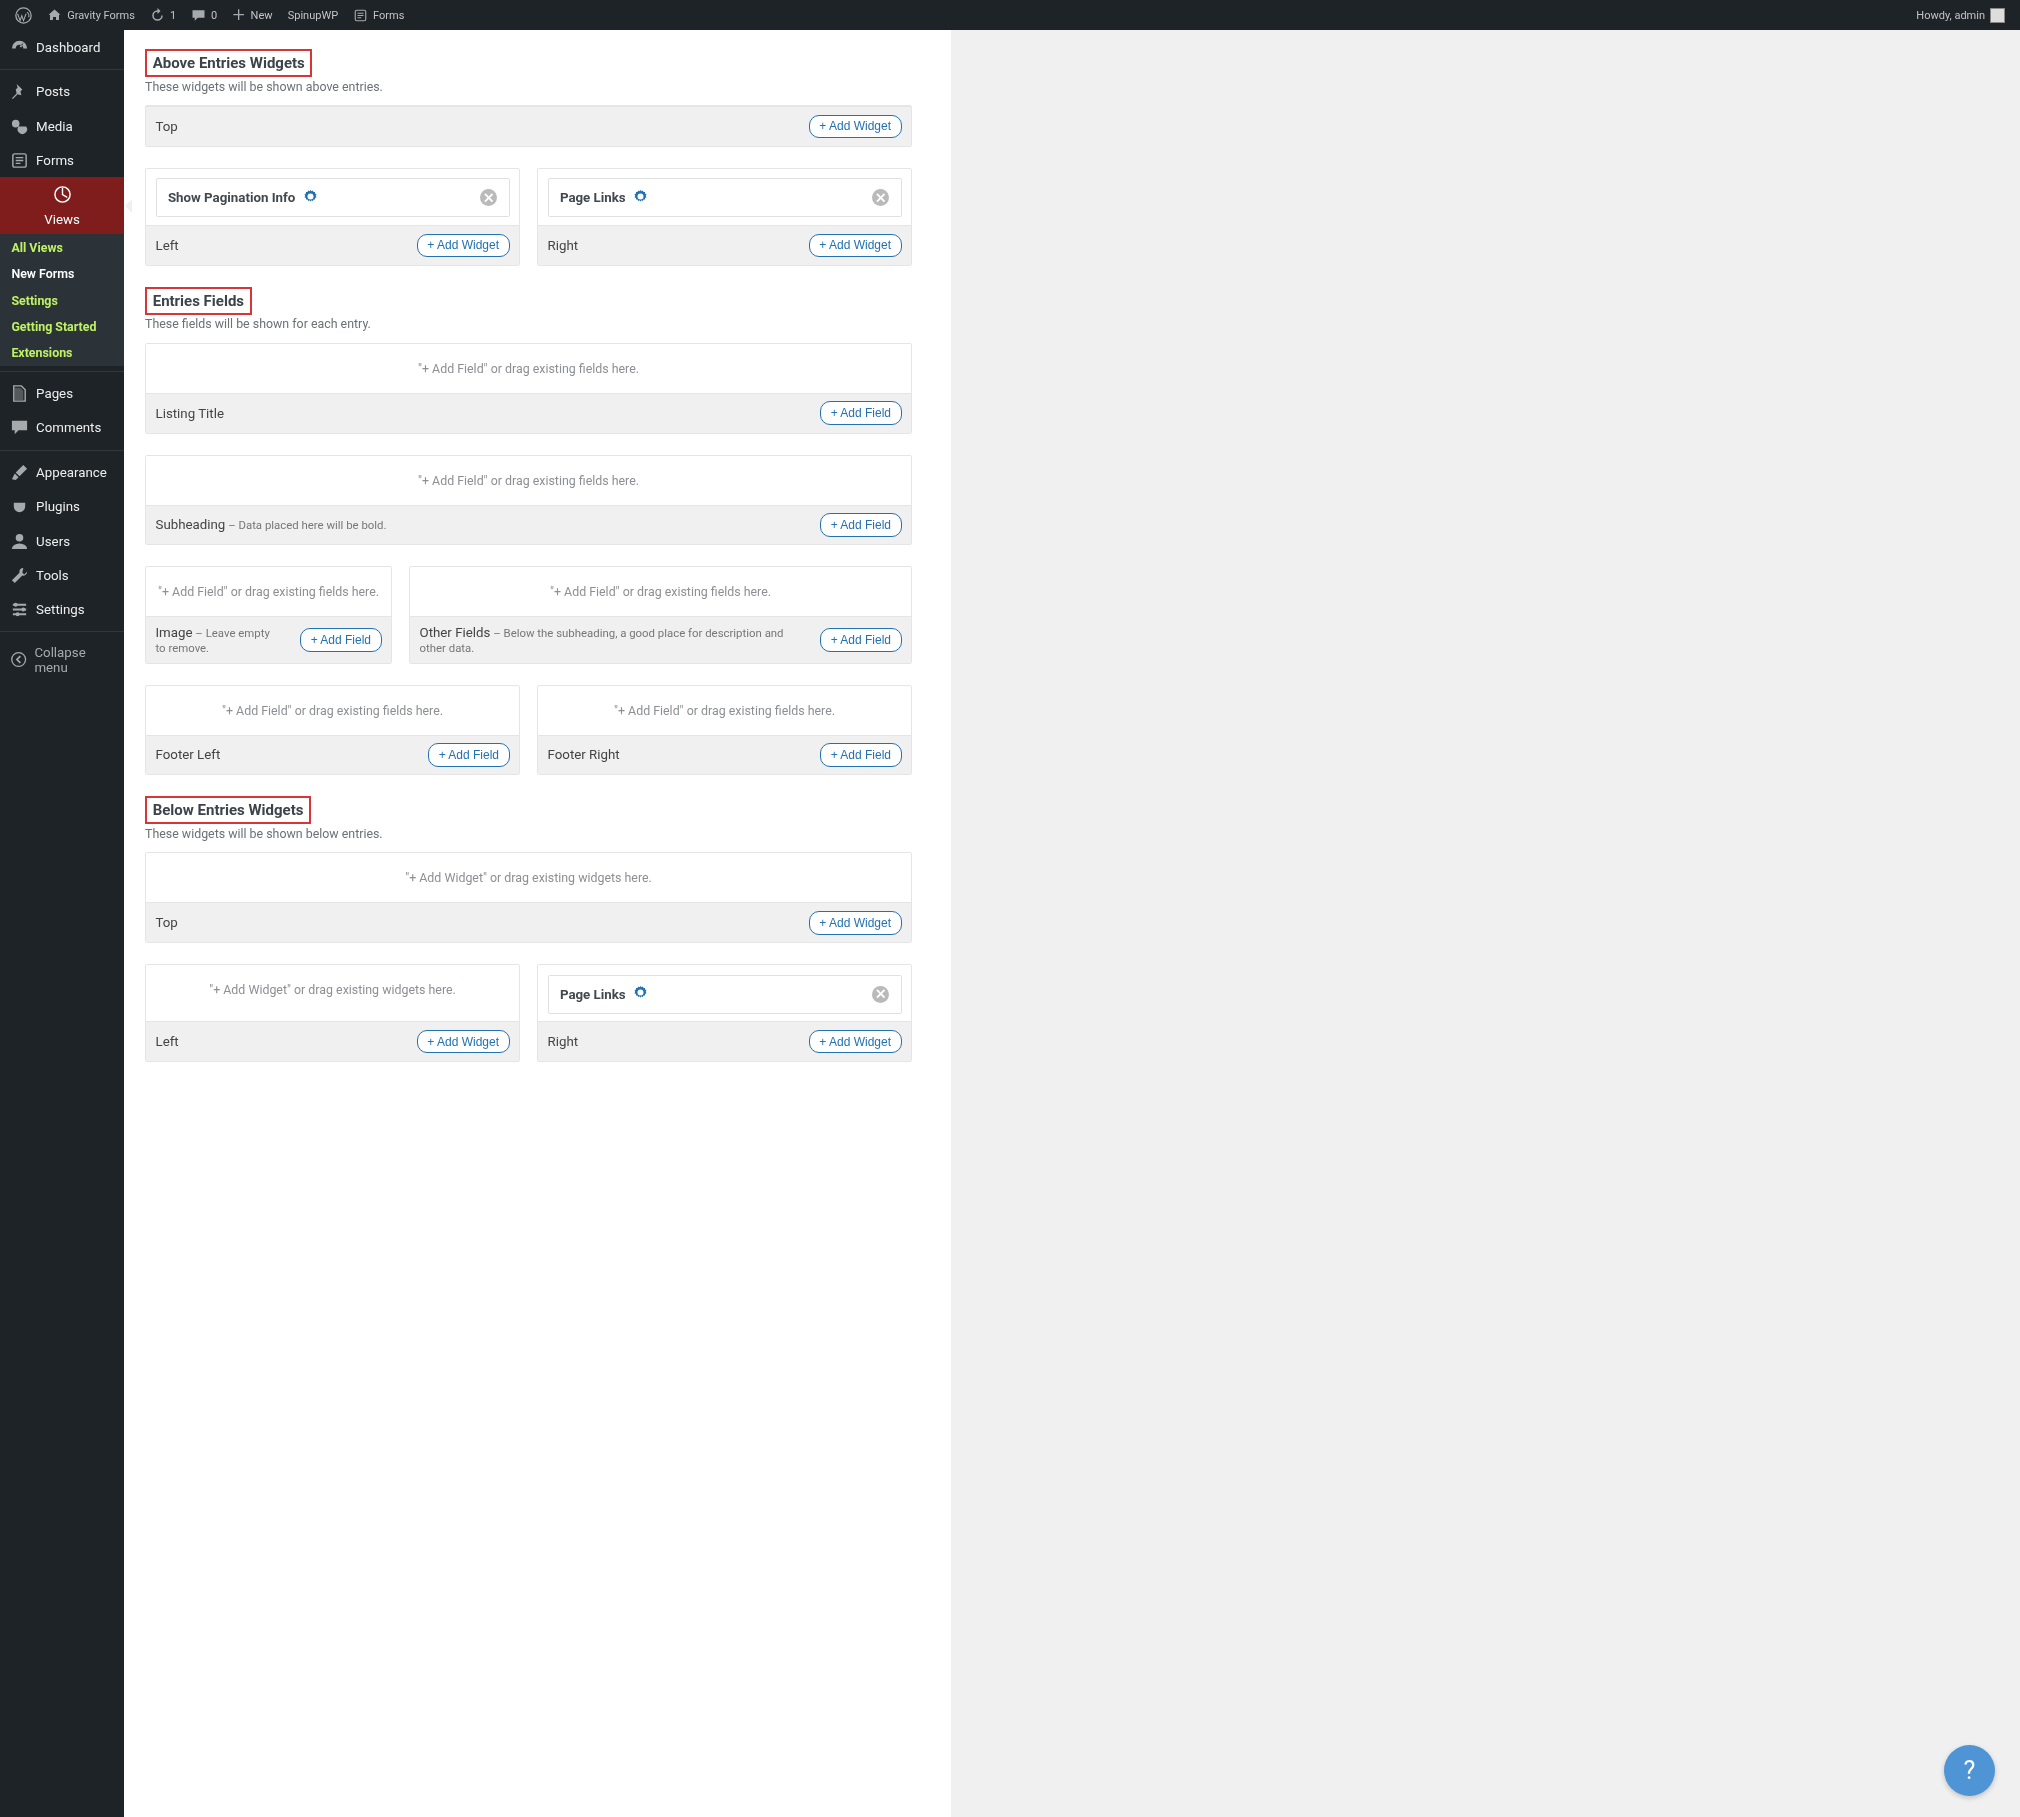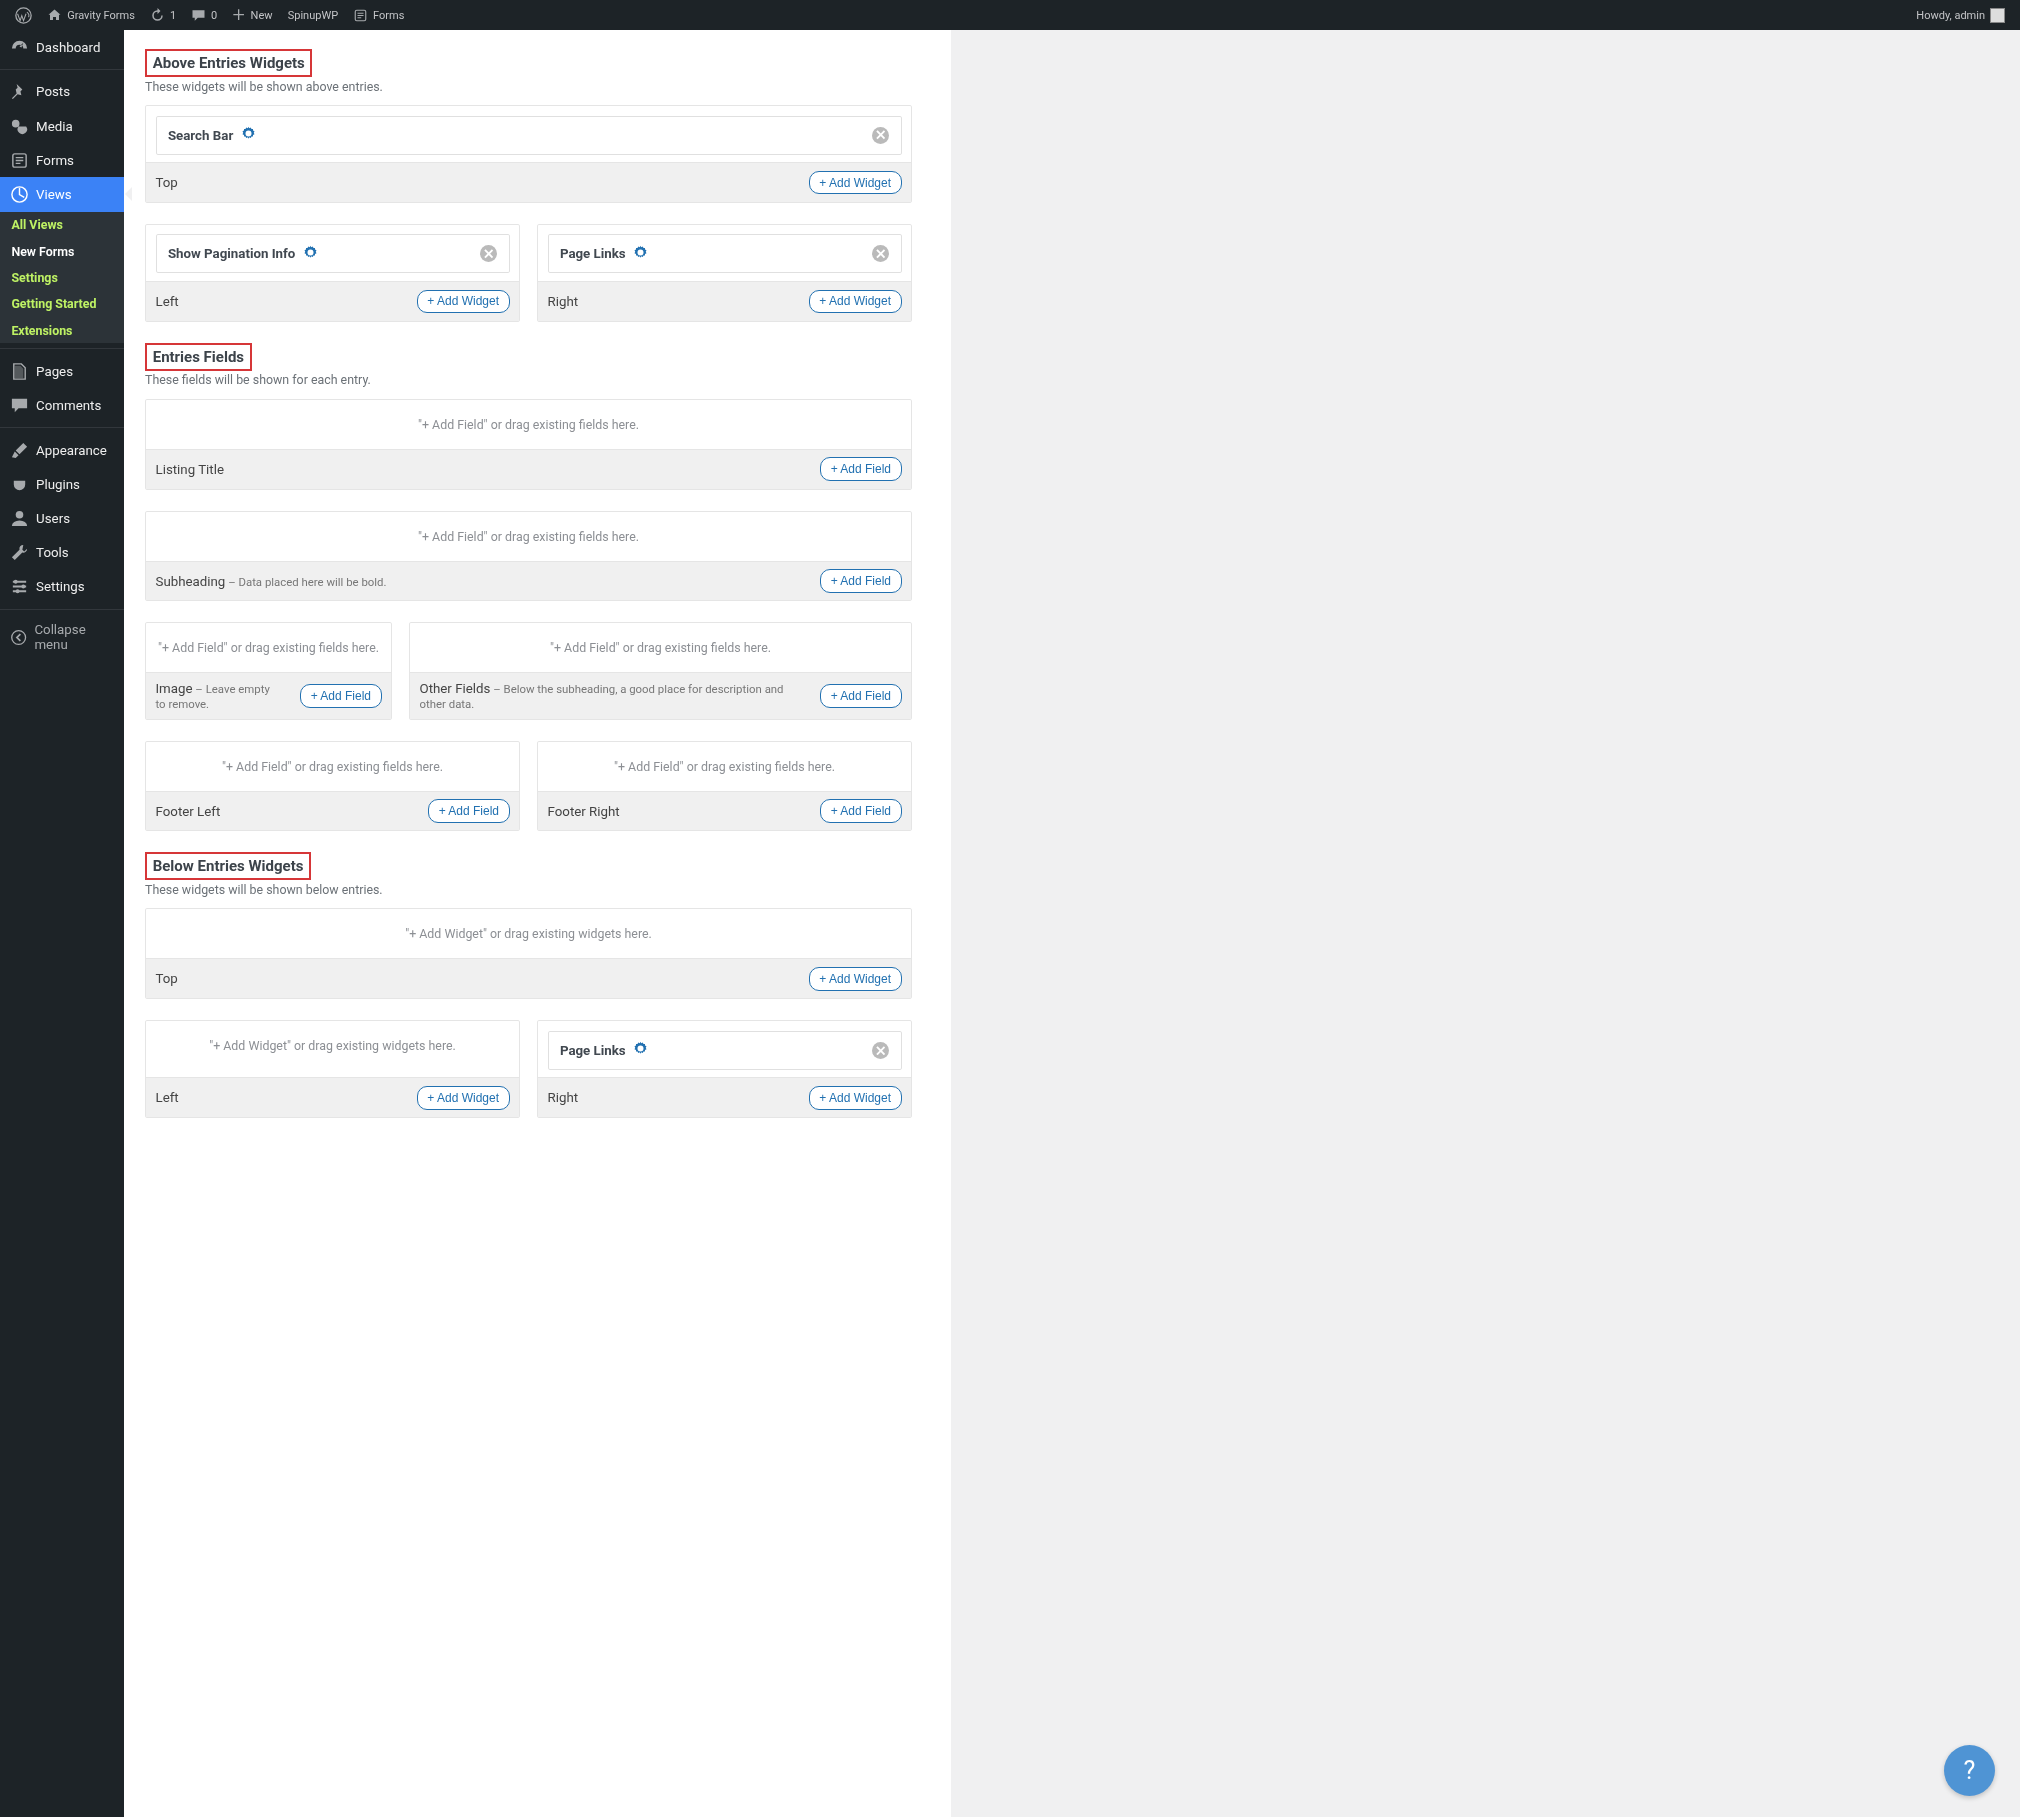--- a/index.html
+++ b/index.html
@@ -46,23 +46,24 @@
   display: flex;
   align-items: center;
   gap: 7.6px;
   padding: 7.6px 9.5px;
   color: #eee;
   cursor: pointer;
   font-size: 13.3px;
 }
 .menu-item svg { fill: #a7aaad; width: 19px; height: 19px; }
 .menu-item.current {
-  background: #3b82f6;
+  background: #7f1d1d;
   color: #fff;
   position: relative;
+  flex-direction: column;
 }
 .menu-item.current svg { fill: #fff; }
 .menu-item.current::after {
   content: "";
   position: absolute;
   right: -7.6px;
   top: 50%;
   transform: translateY(-50%);
   border: 7.6px solid transparent;
   border-right-color: #f0f0f1;
@@ -338,31 +339,20 @@
 
   <div class="content-wrap">
     <div class="content-main">
 
       
       <h3 class="section-title">Above Entries Widgets</h3>
       <div class="section-desc">These widgets will be shown above entries.</div>
 
       <div class="zone-row single">
         <div class="zone-box">
-          <div class="widget-chip">
-            <span class="widget-chip-title">Search Bar</span>
-            <span class="gear"><svg width="15" height="15" viewBox="0 0 20 20" fill="#2271b1">
-                  <path d="M10 6 a4 4 0 1 0 0 8 a4 4 0 0 0 0-8 z M10 1 l1 2 2-1 1 2 2 0 0 2 2 1 -1 2 1 2 -2 1 0 2 -2 0 -1 2 -2-1 -1 2 -1-2 -2 1 -1-2 -2 0 0-2 -2-1 1-2 -1-2 2-1 0-2 2 0 1-2 2 1 z"></path>
-                </svg></span>
-            <span class="remove">
-                <svg viewBox="0 0 10 10">
-                  <path d="M1 1 L9 9 M9 1 L1 9" stroke="#fff" stroke-width="2"></path>
-                </svg>
-              </span>
-          </div>
           <div class="zone-footer">
             <span class="zone-footer-label">Top</span>
             <button class="btn">+ Add Widget</button>
           </div>
         </div>
       </div>
 
       <div class="zone-row">
         <div class="zone-box">
           <div class="widget-chip">

